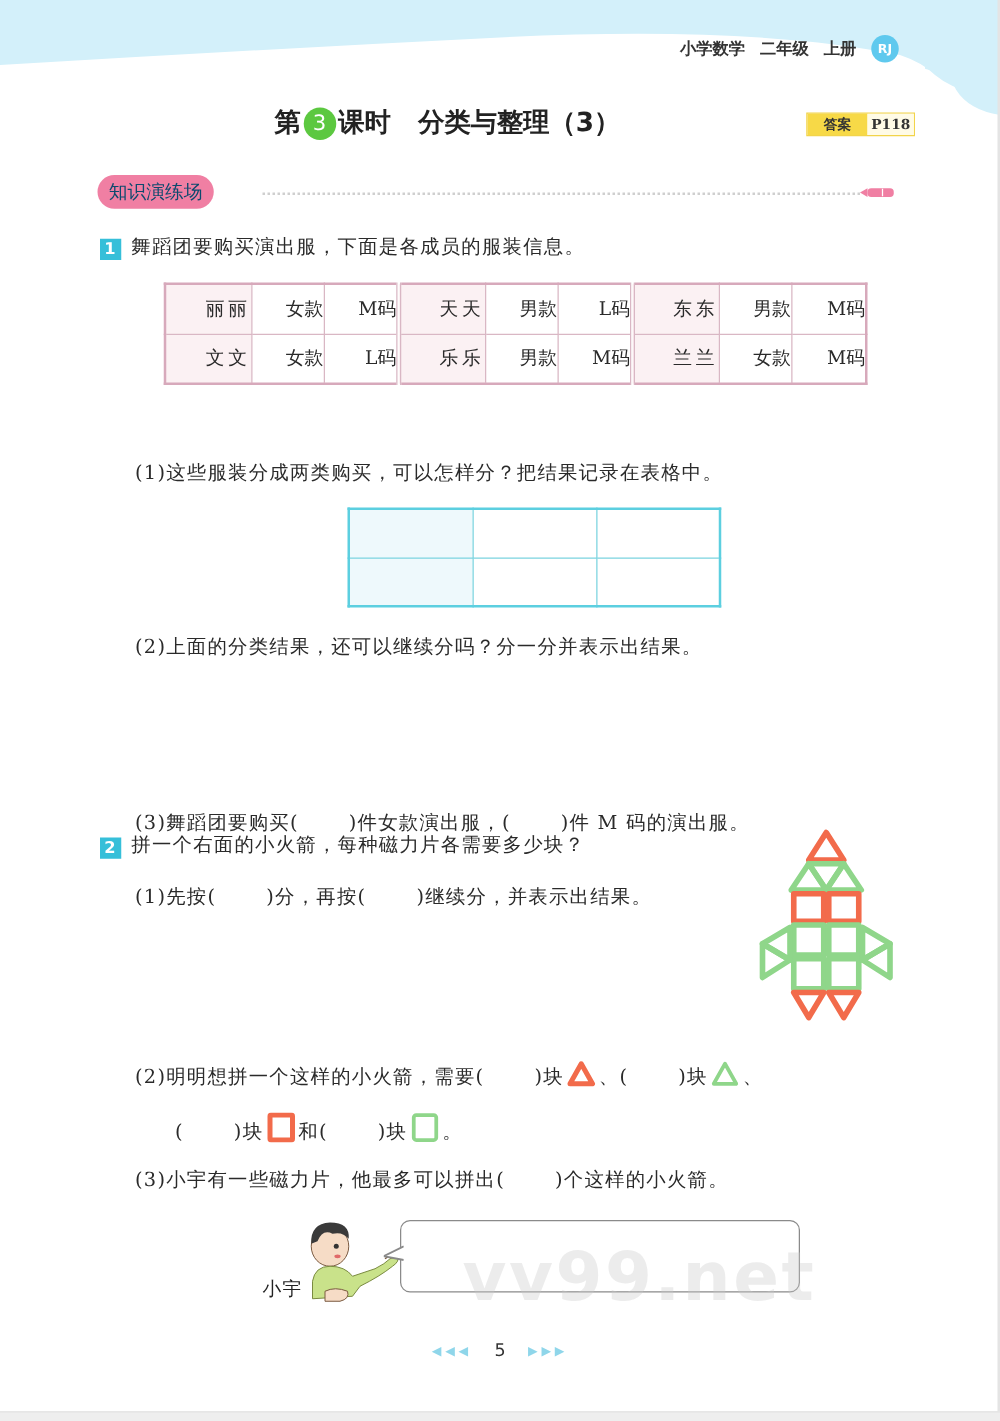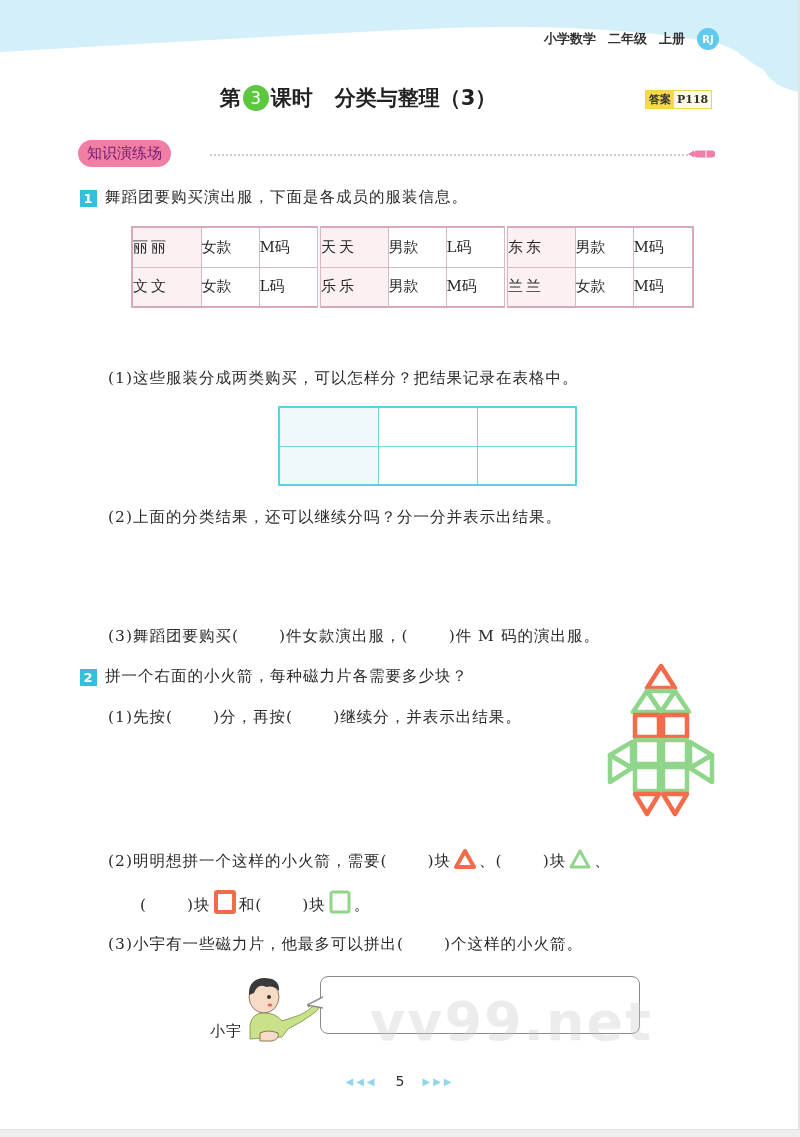--- a/index.html
+++ b/index.html
@@ -16,34 +16,34 @@
     display: flex; align-items: center; justify-content: center; font-weight: bold; }
 
   .lesson-title { position: absolute; top: 84px; left: 0; width: 716px; text-align: center;
     font-family: "DejaVu Sans", sans-serif; font-size: 21px; font-weight: bold; color: #222; }
   .lesson-title .num { display: inline-block; width: 26px; height: 26px; border-radius: 50%; background: #5cc840;
     color: #fff; font-size: 17px; line-height: 26px; text-align: center; margin: 0 2px; vertical-align: 1px; font-weight: normal; }
   .lesson-title .gap { display: inline-block; width: 22px; }
 
   .answer-tag { position: absolute; top: 90px; left: 645px; display: flex; height: 19px; border: 1px solid #f2d44a;
     font-size: 11px; }
-  .answer-tag .a { background: #f7d947; padding: 0 3px; font-family: "DejaVu Sans", sans-serif; font-weight: bold; line-height: 17px; color: #333; }
+  .answer-tag .a { background: #f7d947; padding: 0 13px; font-family: "DejaVu Sans", sans-serif; font-weight: bold; line-height: 17px; color: #333; }
   .answer-tag .p { background: #fffbe6; padding: 0 3px; line-height: 17px; font-weight: bold; color: #333; }
 
   .section-pill { position: absolute; top: 140px; left: 78px; height: 27px; padding: 0 9px; border-radius: 14px;
-    background: #f07fa3; color: #701a75; font-family: "DejaVu Sans", sans-serif; font-size: 15px; line-height: 27px; }
+    background: #f07fa3; color: #0c4a6e; font-family: "DejaVu Sans", sans-serif; font-size: 15px; line-height: 27px; }
   .section-line { position: absolute; top: 154px; left: 210px; width: 478px; border-top: 2px dotted #cfcfcf; }
   .pencil { position: absolute; top: 150px; left: 688px; width: 28px; height: 8px; }
 
   .q-num { display: inline-block; width: 17px; height: 17px; background: #36bfd9; color: #fff; font-family: "DejaVu Sans", sans-serif;
     font-size: 13px; line-height: 17px; text-align: center; font-weight: bold; margin-right: 8px; vertical-align: -1px; }
   .line { position: absolute; font-size: 15.5px; white-space: nowrap; color: #2a2a2a; letter-spacing: 1px; }
 
   table.info { position: absolute; top: 226px; left: 131px; border-collapse: collapse; border: 2px solid #d7a9bb; }
-  table.info td { height: 40px; border: 1px solid #d9b7c4; font-size: 15px; text-align: left; color: #2a2a2a; }
+  table.info td { height: 40px; border: 1px solid #d9b7c4; font-size: 15px; text-align: right; color: #2a2a2a; }
   table.info td.name { background: #fbf1f3; width: 69px; letter-spacing: 3px; }
   table.info td.g { width: 58px; }
   table.info td.s { width: 60px; }
   table.info td.sep { border-right: 4px double #d9b7c4; }
 
   table.answer { position: absolute; top: 406px; left: 278px; border-collapse: collapse; border: 2px solid #5ccfe0; }
   table.answer td { width: 99px; height: 39px; border: 1px solid #7bd3df; }
   table.answer td.hd { background: #eef9fc; }
 
   .blank { display: inline-block; width: 40px; }
@@ -141,21 +141,21 @@
     <tr>
       <td class="hd"></td>
       <td></td>
       <td></td>
     </tr>
   </tbody>
 </table>
 
 <div class="line" style="top:507px; left:108px;">(2)上面的分类结果，还可以继续分吗？分一分并表示出结果。</div>
 
-<div class="line" style="top:626px; left:108px;">
+<div class="line" style="top:648px; left:108px;">
   <span>(3)舞蹈团要购买(</span><span class="blank"></span><span>)件女款演出服，(</span><span class="blank"></span><span>)件 M 码的演出服。</span>
 </div>
 
 <div class="line" style="top:666px; left:80px;">
   <span class="q-num">2</span><span>拼一个右面的小火箭，每种磁力片各需要多少块？</span>
 </div>
 
 <div class="line" style="top:707px; left:108px;">
   <span>(1)先按(</span><span class="blank"></span><span>)分，再按(</span><span class="blank"></span><span>)继续分，并表示出结果。</span>
 </div>

